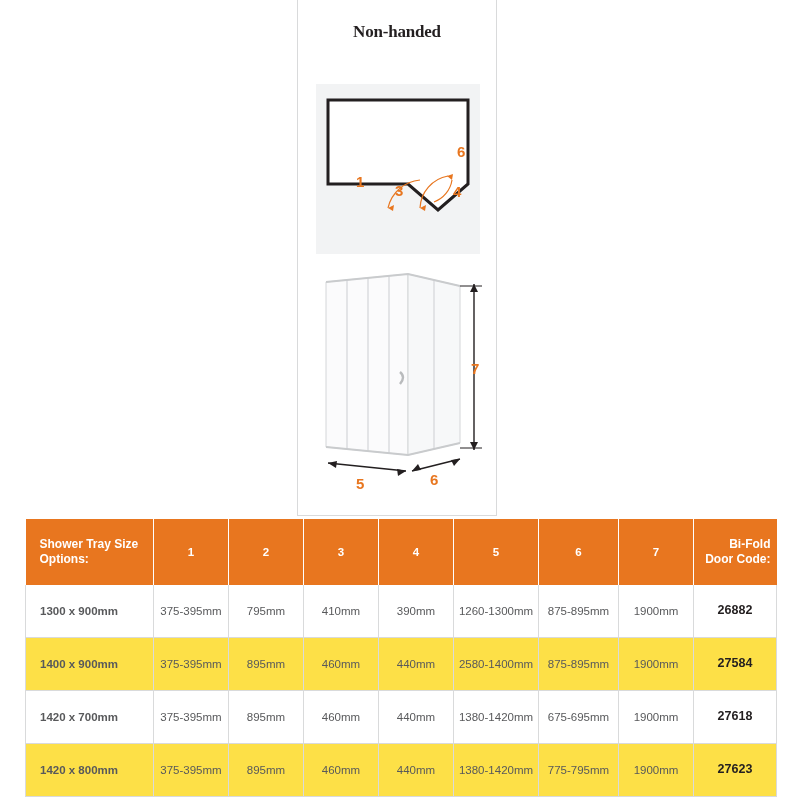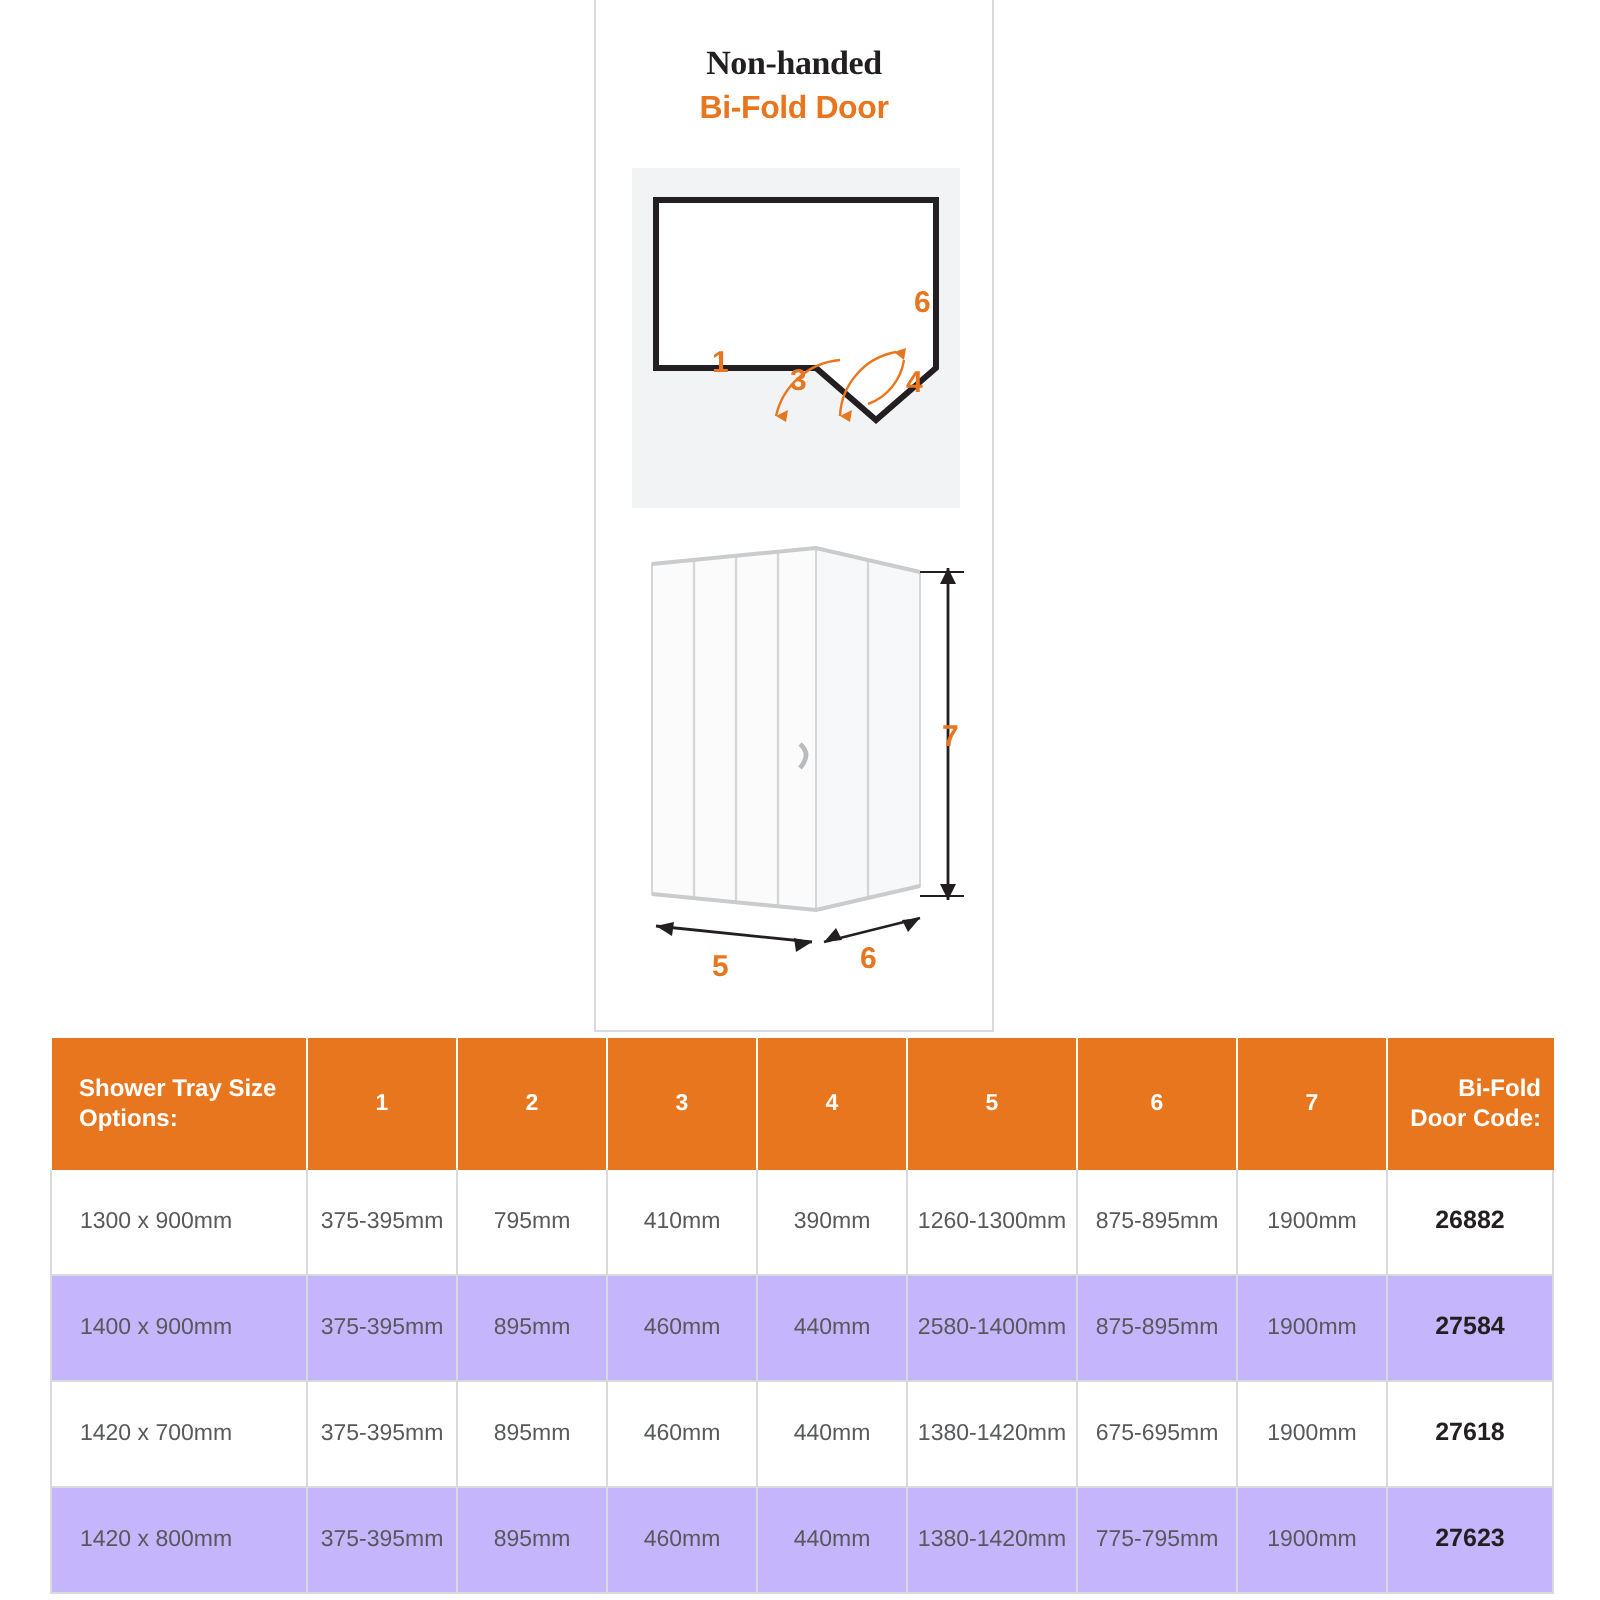--- a/index.html
+++ b/index.html
@@ -117,36 +117,36 @@
     padding-left: 14px;
     color: #58595b;
   }
   table.spec td.code {
     font-weight: bold;
     color: #231f20;
     font-size: 12.5px;
     border-right: 1px solid #d9dadb;
   }
   table.spec tr.alt td {
-    background: #c4b5fd;
+    background: #fde047;
   }
   table.spec tr.plain td {
     background: #ffffff;
   }
   table.spec tr td:first-child {
     border-left: 1px solid #d9dadb;
+    font-weight: bold;
   }
 </style>
 </head>
 <body>
 
 <div class="diagram-panel">
 
   <div class="diagram-title">Non-handed</div>
-  <div class="diagram-subtitle">Bi-Fold Door</div>
 
   <div class="plan-wrap">
     <svg width="164" height="170" viewBox="0 0 164 170" xmlns="http://www.w3.org/2000/svg">
       <rect x="0" y="0" width="164" height="170" fill="#f2f3f4"></rect>
 
       <path d="M12 16 L152 16 L152 100 L122 126 L92 100 L12 100 Z" fill="#ffffff" stroke="#231f20" stroke-width="3" stroke-linejoin="miter"></path>
 
       <path d="M72 124 A 36 36 0 0 1 104 96" fill="none" stroke="#e8761f" stroke-width="1.2"></path>
       <path d="M104 124 A 34 34 0 0 1 132 92" fill="none" stroke="#e8761f" stroke-width="1.2"></path>
       <path d="M118 118 A 28 28 0 0 0 136 96" fill="none" stroke="#e8761f" stroke-width="1.2"></path>

